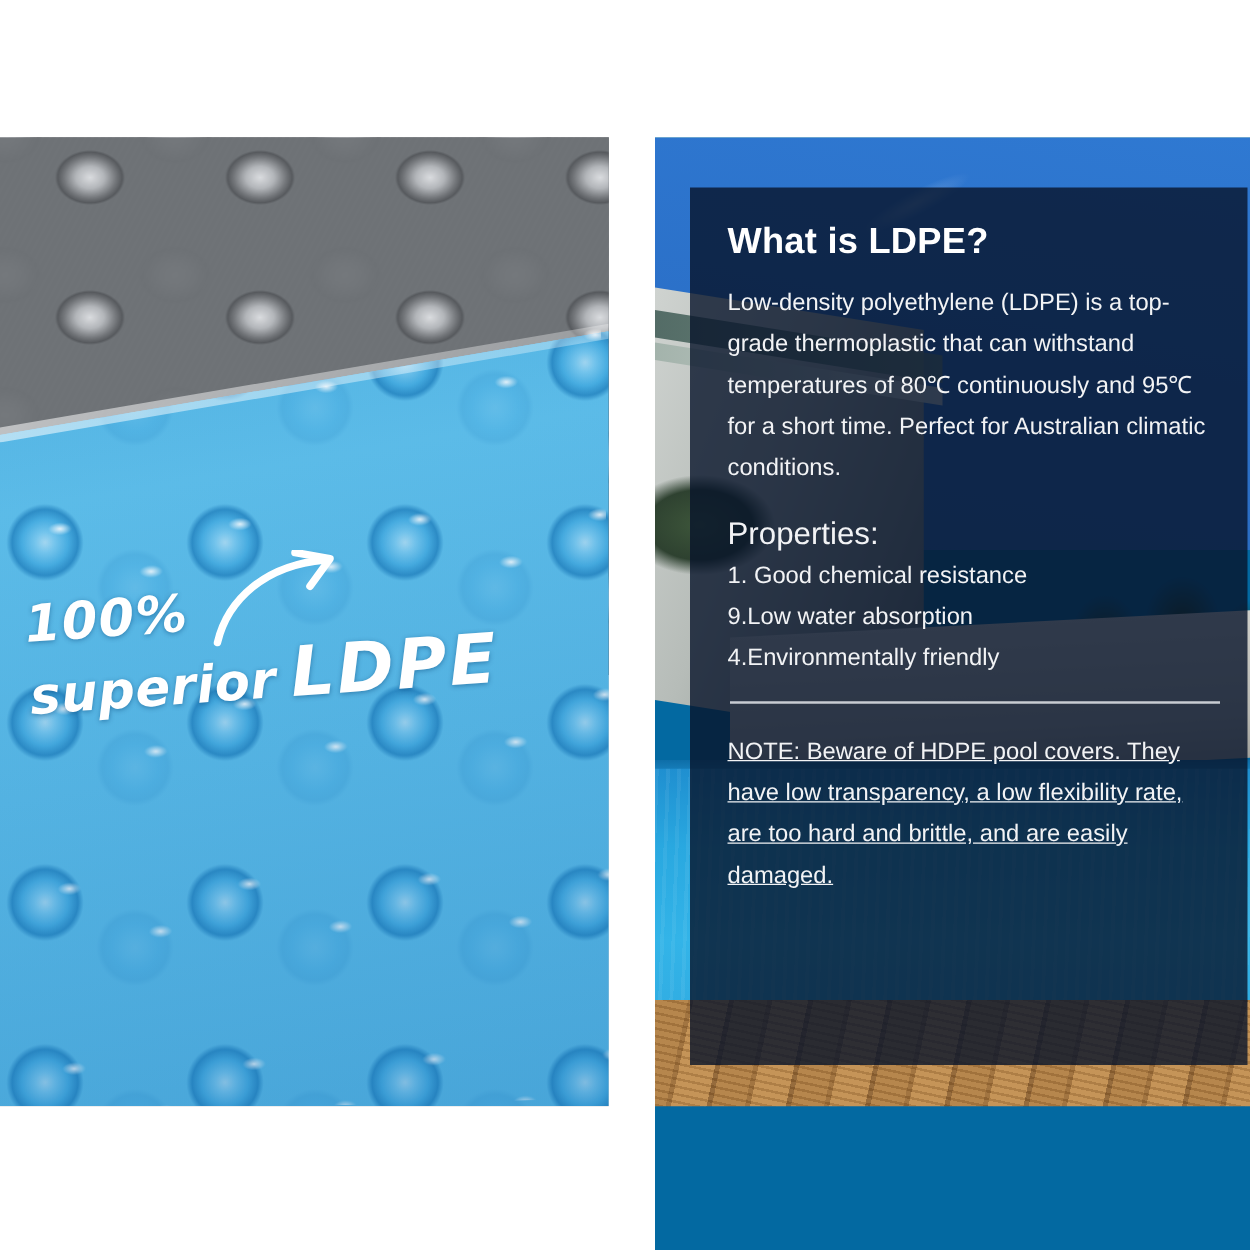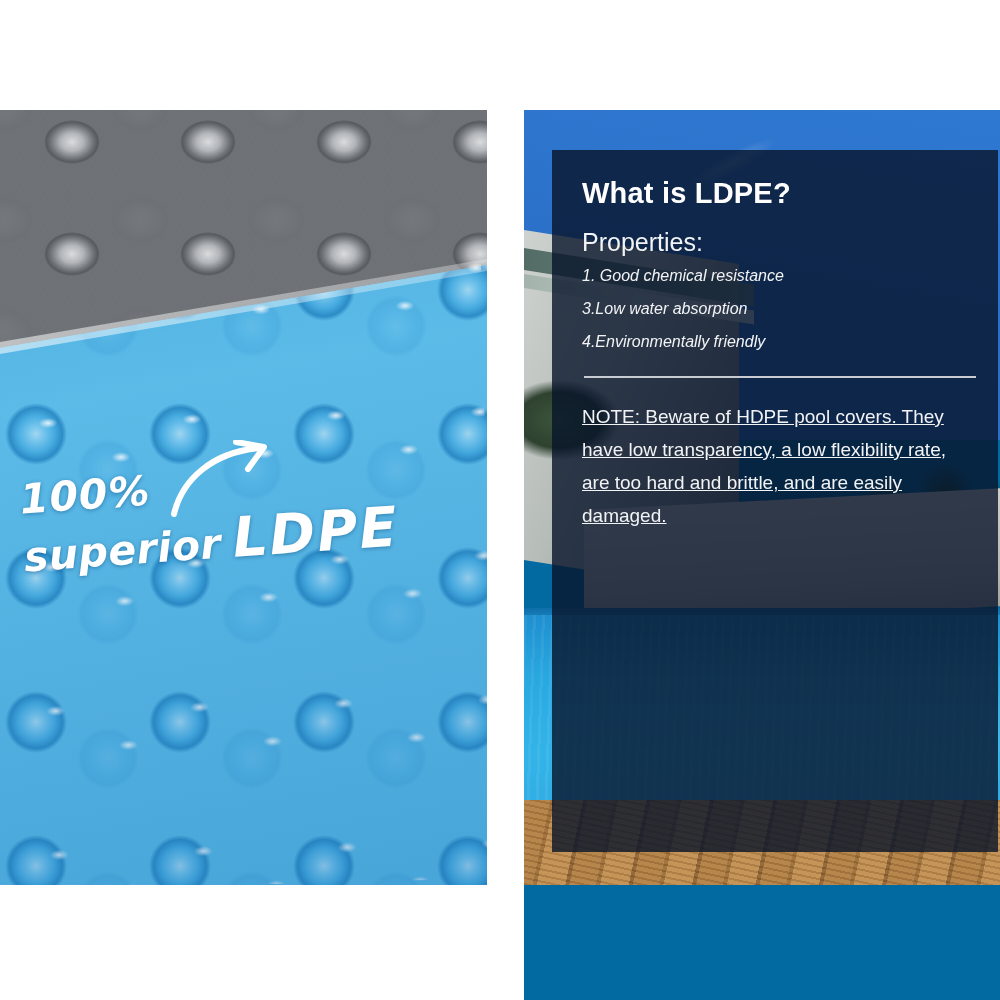--- a/index.html
+++ b/index.html
@@ -185,21 +185,21 @@
     font-size:19px;color:#f2f3f5;line-height:33px;
     margin:0 0 20px 0;font-weight:400;
   }
   .prop-title{
     font-size:25px;color:#f2f3f5;line-height:33px;margin:0;
   }
   .prop-list{
     list-style:none;margin:0;padding:0;
   }
   .prop-list li{
-    font-size:16px;color:#f2f3f5;line-height:33px;font-style:italic;
+    font-size:19px;color:#f2f3f5;line-height:33px;
   }
   .divider{
     height:2px;background:#c8ccd2;margin:18px 2px 22px 2px;width:392px;
   }
   .note{
     font-size:19px;color:#f2f3f5;line-height:33px;margin:0;text-decoration:underline;
   }
 </style>
 </head>
 <body>
@@ -242,26 +242,27 @@
     <div class="pool-edge"></div>
     <div class="pool"></div>
     <div class="pool-ripple"></div>
     <div class="deck"></div>
     <div class="deck-grain"></div>
 
     <div class="overlay">
       <div class="overlay-inner">
         <h1 class="heading">What is LDPE?</h1>
 
+        <p class="para">Low-density polyethylene (LDPE) is a top-grade thermoplastic that can withstand temperatures of 80℃ continuously and 95℃ for a short time. Perfect for Australian climatic conditions.</p>
 
         <p class="prop-title">Properties:</p>
 
         <ul class="prop-list">
           <li>1. Good chemical resistance</li>
-          <li>3.Low water absorption</li>
+          <li>9.Low water absorption</li>
           <li>4.Environmentally friendly</li>
         </ul>
 
         <div class="divider"></div>
 
         <p class="note">NOTE: Beware of HDPE pool covers. They have low transparency, a low flexibility rate, are too hard and brittle, and are easily damaged.</p>
       </div>
     </div>
 
   </div>

